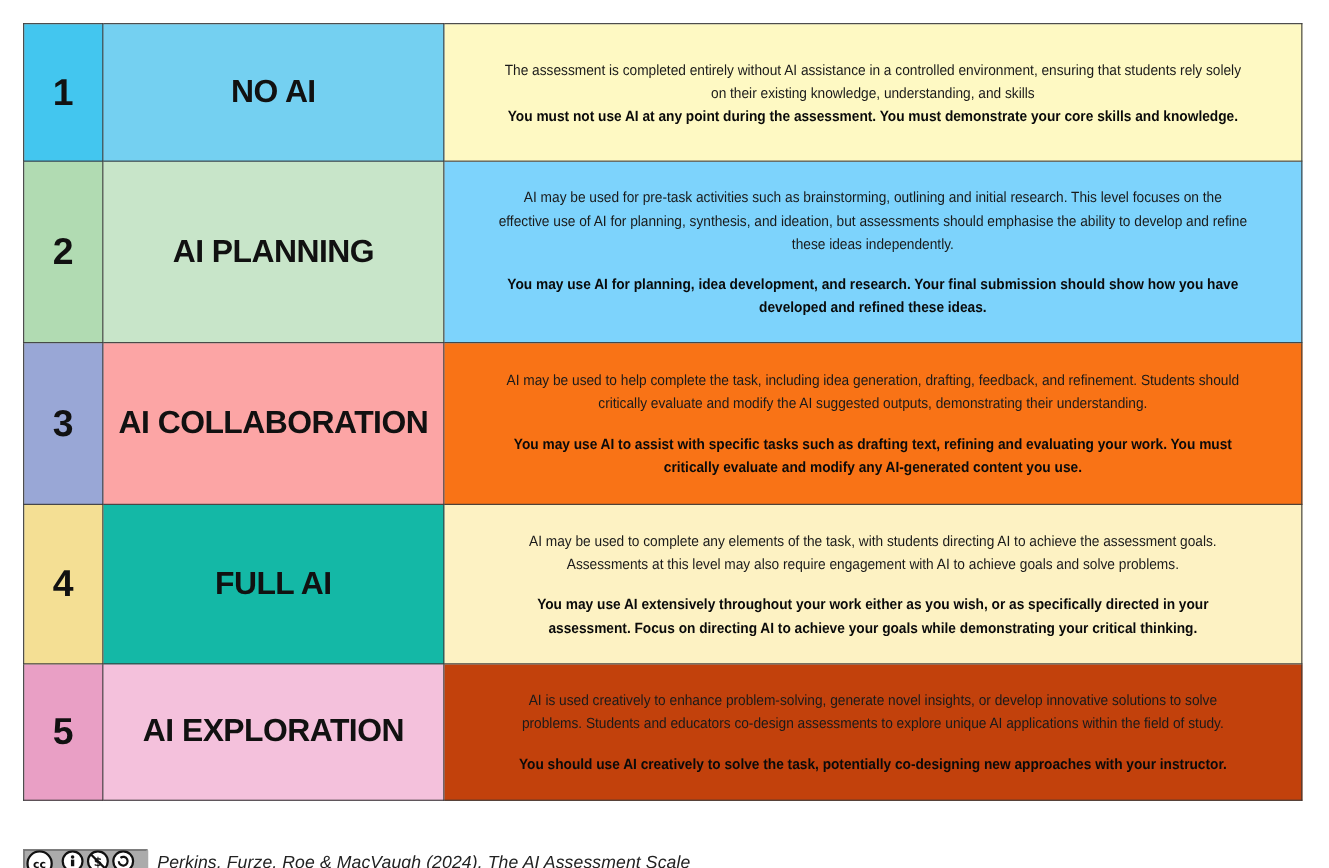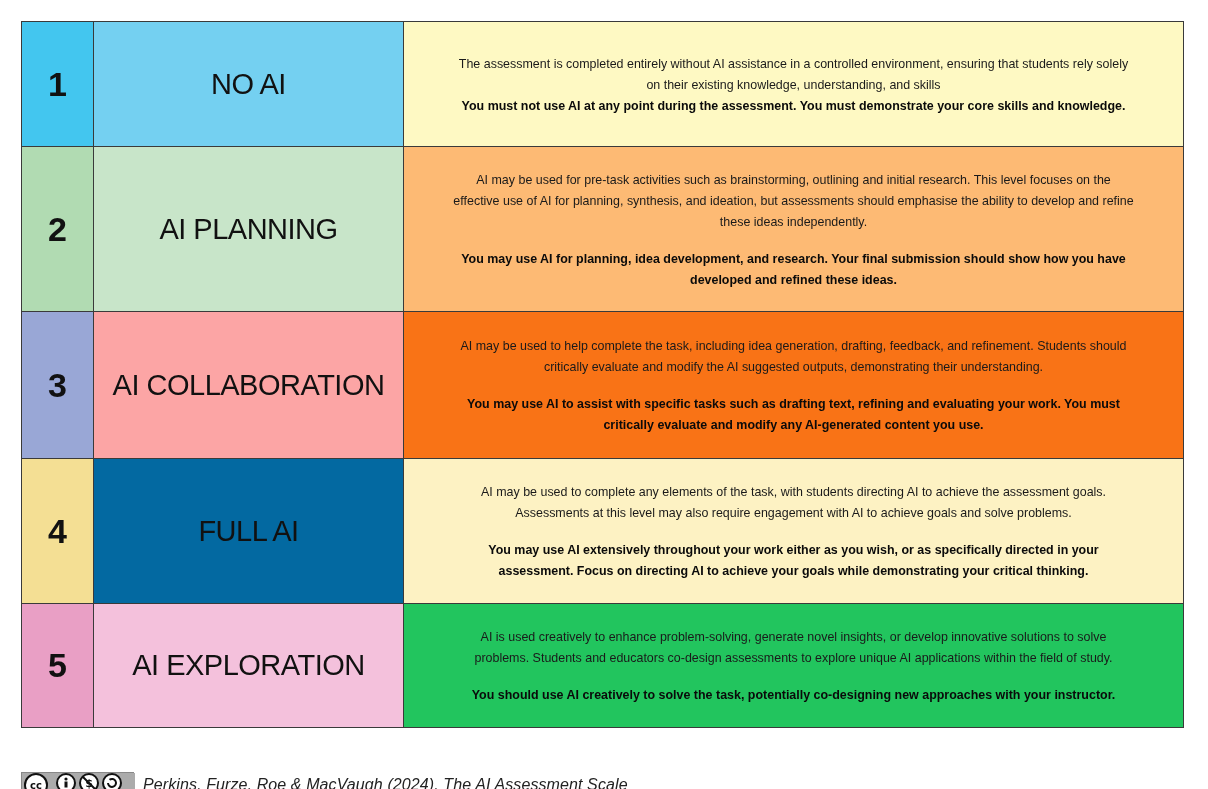--- a/index.html
+++ b/index.html
@@ -9,21 +9,21 @@
       position: absolute; left: 21px; top: 21px; width: 1162px;
       border-collapse: collapse; table-layout: fixed;
     }
     .scale-table td {
       border: 1.5px solid #3a3a3a; padding: 0; vertical-align: middle; text-align: center;
     }
     .col-num { width: 72px; }
     .col-name { width: 310px; }
     .col-desc { width: 780px; }
     .level-num { font-size: 34px; font-weight: bold; }
-    .level-name { font-size: 29px; font-weight: normal; letter-spacing: -0.5px; }
+    .level-name { font-size: 29px; font-weight: bold; letter-spacing: -0.5px; }
     .desc-cell { padding: 0 22px !important; }
     .desc-text { font-size: 13.4px; line-height: 21px; margin: 0; color: #1a1a1a;
                  font-family: "Liberation Sans", sans-serif; transform: scaleX(0.93); }
     .instr-text { font-size: 13.4px; line-height: 21px; margin: 0; font-weight: bold; color: #0a0a0a;
                   transform: scaleX(0.93); }
     .gap { height: 16px; }
     .gap-small { height: 0px; }
     .footer {
       position: absolute; left: 21px; top: 772px; display: flex; align-items: center; gap: 9px;
     }
@@ -49,48 +49,48 @@
     <td class="level-name" style="background:#74d0f1">NO AI</td>
     <td class="desc-cell" style="background:#fef9c3">
       <p class="desc-text">The assessment is completed entirely without AI assistance in a controlled environment, ensuring that students rely solely on their existing knowledge, understanding, and skills</p>
       <div class="gap-small"></div>
       <p class="instr-text">You must not use AI at any point during the assessment. You must demonstrate your core skills and knowledge.</p>
     </td>
       </tr>
       <tr style="height: 165px;">
     <td class="level-num" style="background:#b1dbb2">2</td>
     <td class="level-name" style="background:#c8e5c9">AI PLANNING</td>
-    <td class="desc-cell" style="background:#fdba74">
+    <td class="desc-cell" style="background:#7dd3fc">
       <p class="desc-text">AI may be used for pre-task activities such as brainstorming, outlining and initial research. This level focuses on the effective use of AI for planning, synthesis, and ideation, but assessments should emphasise the ability to develop and refine these ideas independently.</p>
       <div class="gap"></div>
       <p class="instr-text">You may use AI for planning, idea development, and research. Your final submission should show how you have developed and refined these ideas.</p>
     </td>
       </tr>
       <tr style="height: 147px;">
     <td class="level-num" style="background:#99a7d6">3</td>
     <td class="level-name" style="background:#fca5a5">AI COLLABORATION</td>
     <td class="desc-cell" style="background:#f97316">
       <p class="desc-text">AI may be used to help complete the task, including idea generation, drafting, feedback, and refinement. Students should critically evaluate and modify the AI suggested outputs, demonstrating their understanding.</p>
       <div class="gap"></div>
       <p class="instr-text">You may use AI to assist with specific tasks such as drafting text, refining and evaluating your work. You must critically evaluate and modify any AI-generated content you use.</p>
     </td>
       </tr>
       <tr style="height: 145px;">
     <td class="level-num" style="background:#f4df94">4</td>
-    <td class="level-name" style="background:#0369a1">FULL AI</td>
+    <td class="level-name" style="background:#14b8a6">FULL AI</td>
     <td class="desc-cell" style="background:#fdf2c3">
       <p class="desc-text">AI may be used to complete any elements of the task, with students directing AI to achieve the assessment goals. Assessments at this level may also require engagement with AI to achieve goals and solve problems.</p>
       <div class="gap"></div>
       <p class="instr-text">You may use AI extensively throughout your work either as you wish, or as specifically directed in your assessment. Focus on directing AI to achieve your goals while demonstrating your critical thinking.</p>
     </td>
       </tr>
       <tr style="height: 124px;">
     <td class="level-num" style="background:#e99fc5">5</td>
     <td class="level-name" style="background:#f4c1dc">AI EXPLORATION</td>
-    <td class="desc-cell" style="background:#22c55e">
+    <td class="desc-cell" style="background:#c2410c">
       <p class="desc-text">AI is used creatively to enhance problem-solving, generate novel insights, or develop innovative solutions to solve problems. Students and educators co-design assessments to explore unique AI applications within the field of study.</p>
       <div class="gap"></div>
       <p class="instr-text">You should use AI creatively to solve the task, potentially co-designing new approaches with your instructor.</p>
     </td>
       </tr>
     </tbody>
 </table>
 
 <div class="footer">
   <div class="cc-badge">

